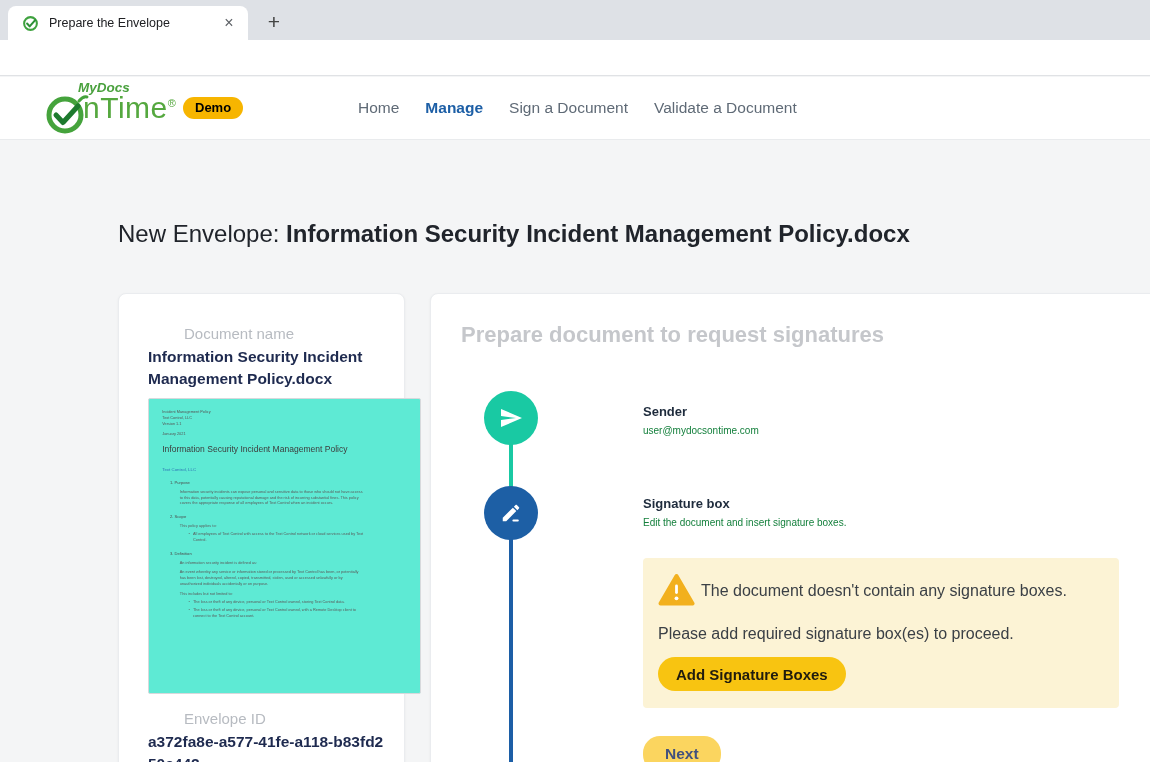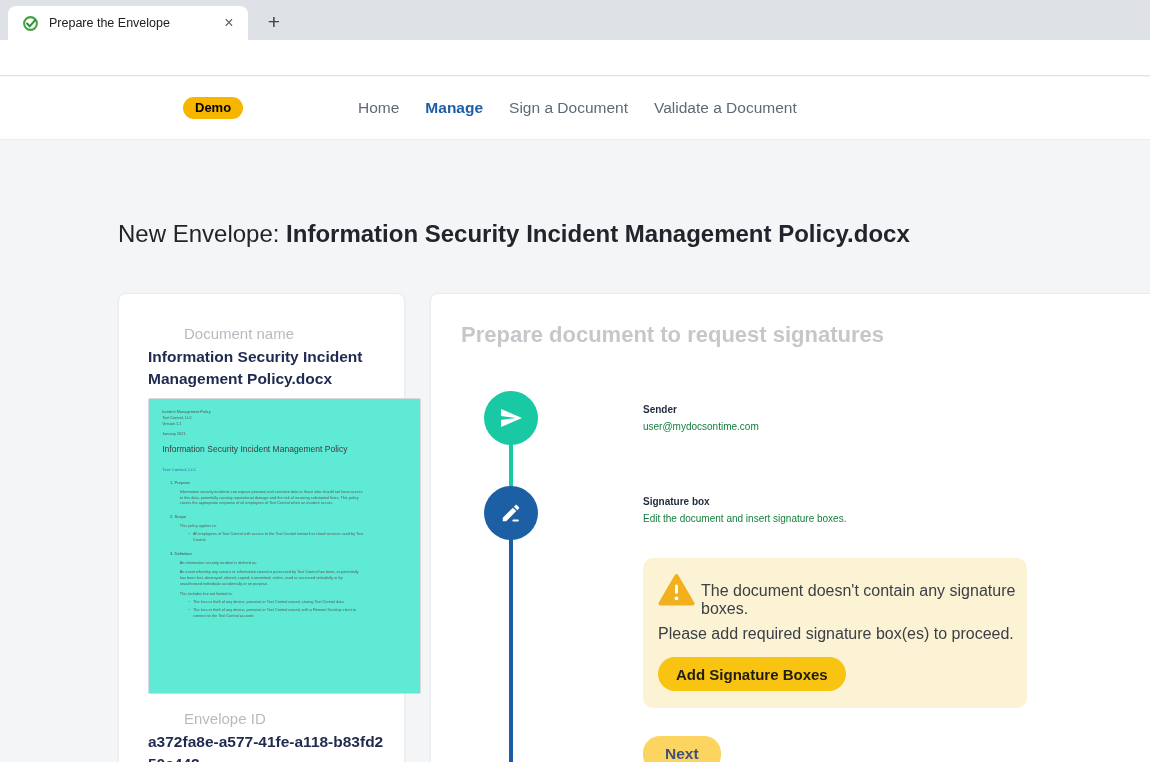--- a/index.html
+++ b/index.html
@@ -67,24 +67,24 @@
   .tl-line { position:absolute; left:78px; width:4px; }
   .tl-teal { top:124px; height:95px; background:#19c9a3; }
   .tl-blue { top:219px; height:401px; background:#1c5ea6; }
   .step-circle { position:absolute; left:53px; width:54px; height:54px; border-radius:50%;
                  display:flex; align-items:center; justify-content:center; }
   .c-sender { top:97px; background:#19c9a3; }
   .c-sign { top:192px; background:#1d5fa5; }
   .step-text { position:absolute; left:212px; }
   .st-sender { top:110px; }
   .st-sign { top:202px; }
-  .step-title { font-size:10px; font-weight:bold; color:#1e2b3c; }
+  .step-title { font-size:13px; font-weight:bold; color:#1e2b3c; }
   .step-sub { font-size:10px; color:#15803d; margin-top:6px; }
 
-  .warn { position:absolute; left:212px; top:264px; width:384px; height:150px; background:#fcf3d5; border-radius:10px; }
+  .warn { position:absolute; left:212px; top:264px; width:476px; height:150px; background:#fcf3d5; border-radius:4px; }
   .warn-icon { position:absolute; left:15px; top:15px; }
   .warn-l1 { position:absolute; left:58px; top:24px; font-size:16px; color:#3b4046; }
   .warn-l2 { position:absolute; left:15px; top:67px; font-size:16px; color:#3b4046; }
   .btn-add { position:absolute; left:15px; top:99px; background:#f8c411; border:none; border-radius:17px;
              height:34px; padding:0 18px; font-family:inherit; font-size:15px; font-weight:bold; color:#201c0e; cursor:pointer; }
   .btn-next { position:absolute; left:212px; top:442px; background:#fbd55f; border:none; border-radius:17px;
               height:36px; padding:0 22px; font-family:inherit; font-size:15.5px; font-weight:bold; color:#41517e; cursor:pointer; }
 </style>
 </head>
 <body>
@@ -123,20 +123,29 @@
       <svg width="13" height="15" viewBox="0 0 14 16">
         <rect x="1.5" y="6.5" width="11" height="8.5" rx="1.6" fill="#5f6368"></rect>
         <path d="M4 7 V4.6 a3 3 0 0 1 6 0 V7" fill="none" stroke="#5f6368" stroke-width="1.7"></path>
       </svg>
       <span class="url-host">esign.mydocsontime.com</span>
         <span class="url-path">/envelope/create/a372fa8e-a577-41fe-a118-b83fd250e442</span>
     </div>
   </div>
 
   <div class="appheader">
+    <div class="logo">
+      <svg class="logo-ring" width="44" height="44" viewBox="0 0 44 44">
+        <circle cx="20" cy="22" r="16" fill="none" stroke="#45a33c" stroke-width="5"></circle>
+        <path d="M34 8 q4 -5 8 -4" fill="none" stroke="#45a33c" stroke-width="3" stroke-linecap="round"></path>
+        <path d="M11 22 l7 7.5 l15 -16.5" fill="none" stroke="#1d7a2e" stroke-width="5" stroke-linecap="round" stroke-linejoin="round"></path>
+      </svg>
+      <span class="logo-small">MyDocs</span>
+      <span class="logo-large"><span>nTime</span><sup>®</sup></span>
+    </div>
     <span class="demo-badge">Demo</span>
     <nav class="mainnav">
       <a>Home</a>
       <a class="active">Manage</a>
       <a>Sign a Document</a>
       <a>Validate a Document</a>
     </nav>
   </div>
 
   <h1 class="page-title"><span>New Envelope: </span><b>Information Security Incident Management Policy.docx</b></h1>

